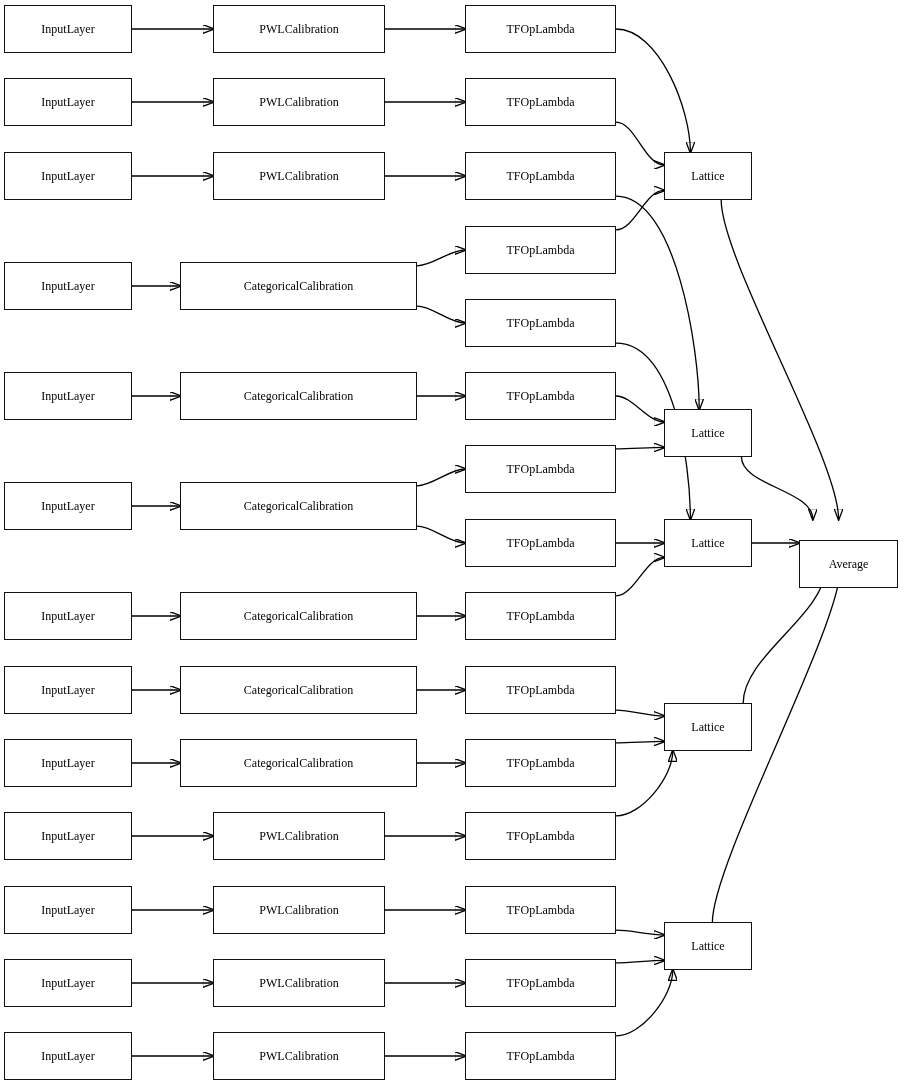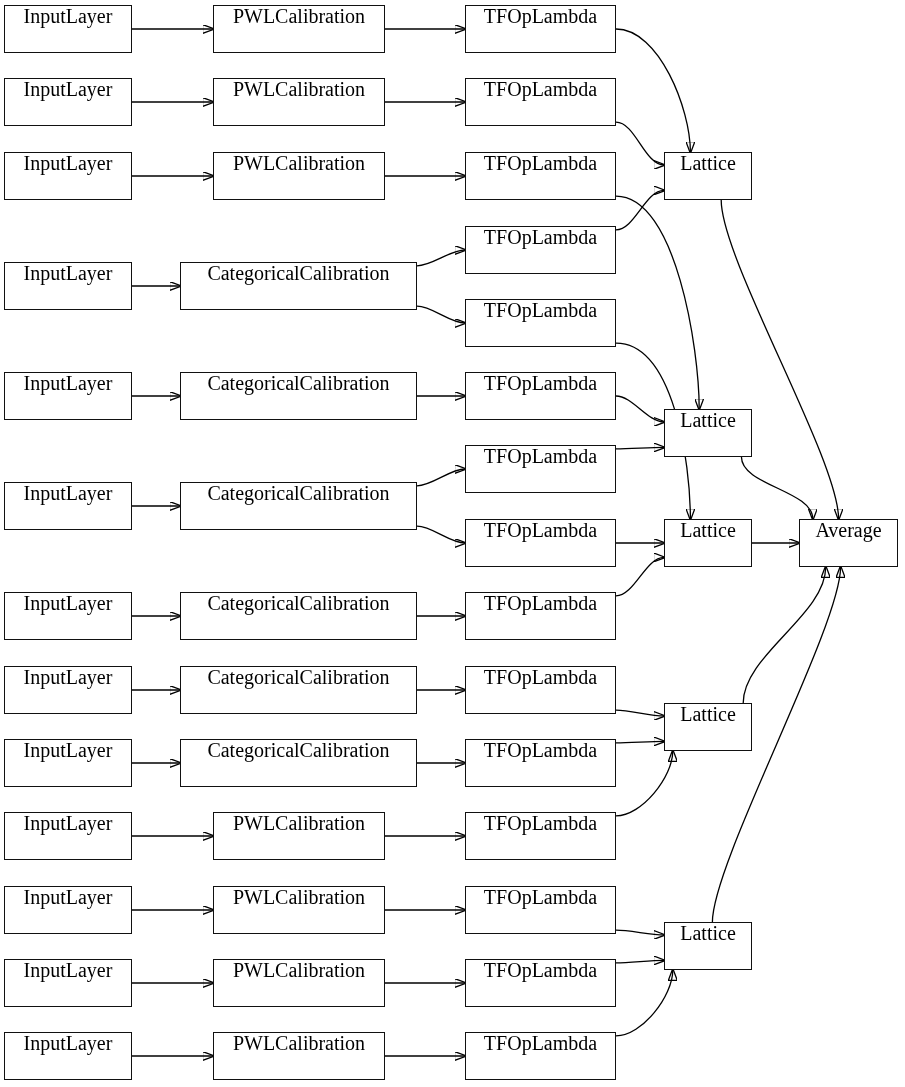--- a/index.html
+++ b/index.html
@@ -25,23 +25,23 @@
     fill: none;
     stroke: #000000;
     stroke-width: 1.3px;
   }
   .node {
     position: absolute;
     box-sizing: border-box;
     background: #ffffff;
     border: 1.4px solid #111111;
     display: flex;
-    align-items: flex-start;
+    align-items: center;
     justify-content: center;
-    font-size: 20px;
+    font-size: 12px;
     color: #000000;
     white-space: nowrap;
     line-height: 1;
   }
 </style>
 </head>
 <body>
 
 <div id="canvas">
   <svg id="edges" xmlns="http://www.w3.org/2000/svg">
@@ -233,17 +233,17 @@
       </div>
       <div class="node" style="left: 664px; top: 519px; width: 88px; height: 48px;">
         <span>Lattice</span>
       </div>
       <div class="node" style="left: 664px; top: 703px; width: 88px; height: 48px;">
         <span>Lattice</span>
       </div>
       <div class="node" style="left: 664px; top: 922px; width: 88px; height: 48px;">
         <span>Lattice</span>
       </div>
-      <div class="node" style="left: 799px; top: 519px; width: 99px; height: 48px;">
+      <div class="node" style="left: 799px; top: 540px; width: 99px; height: 48px;">
         <span>Average</span>
       </div>
     </div>
 </div>
 
 </body></html>

